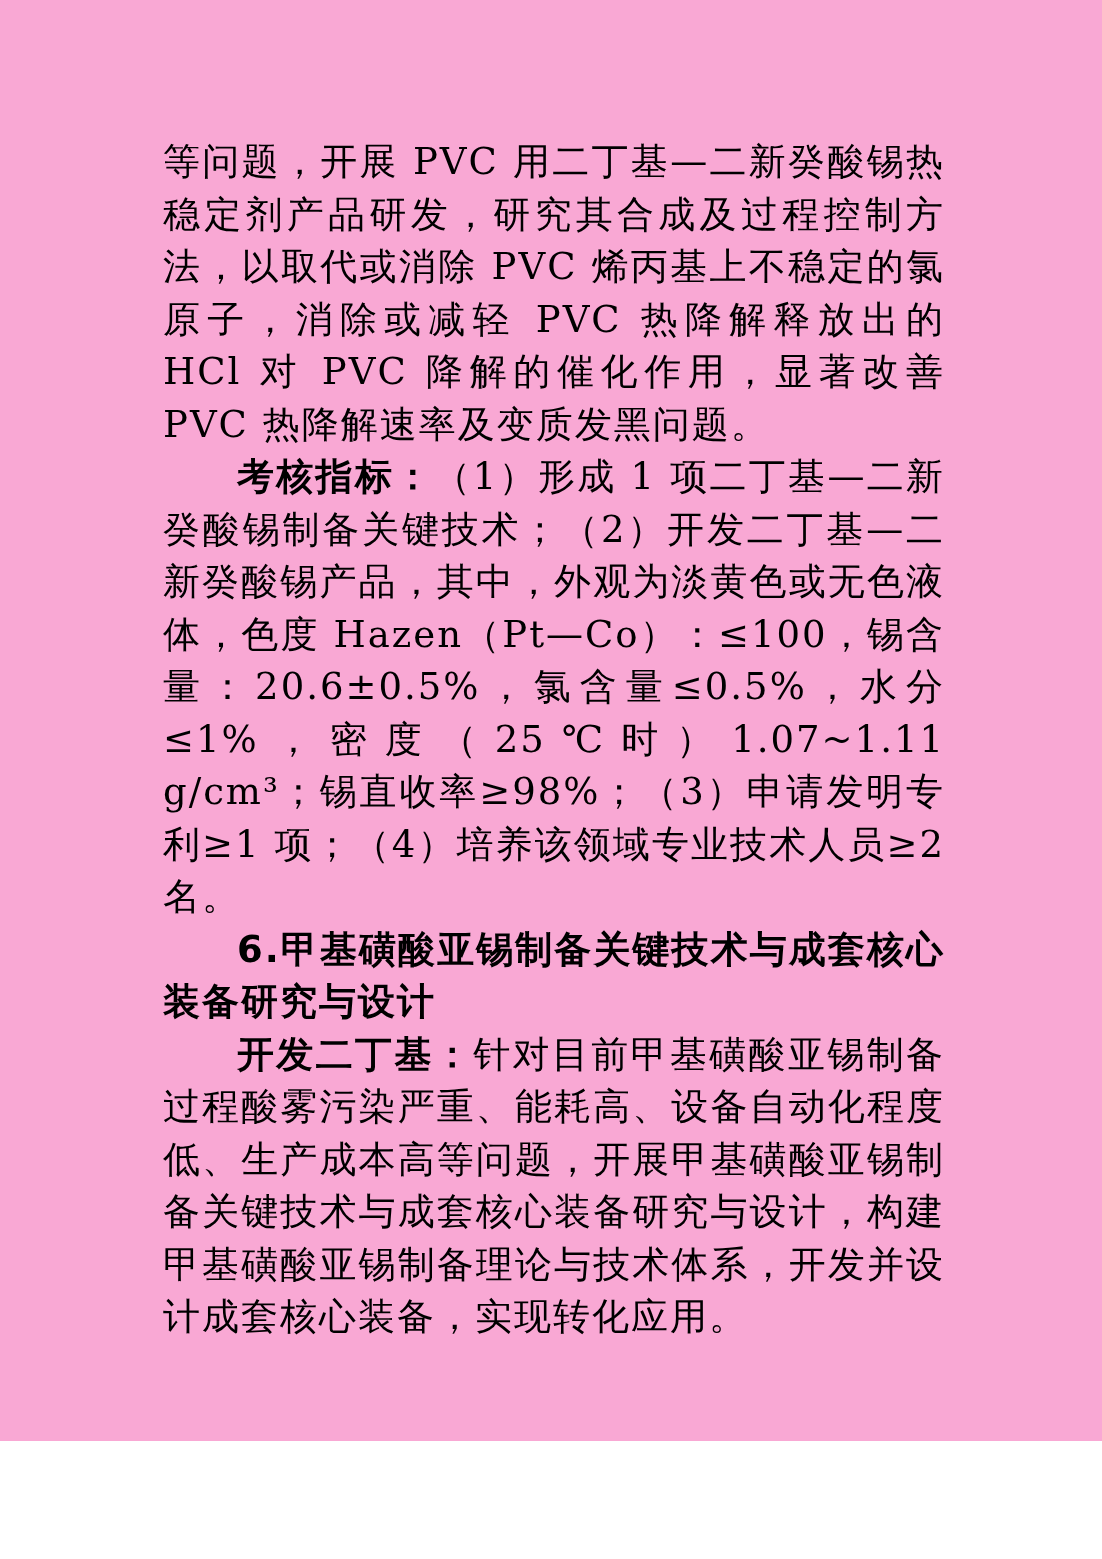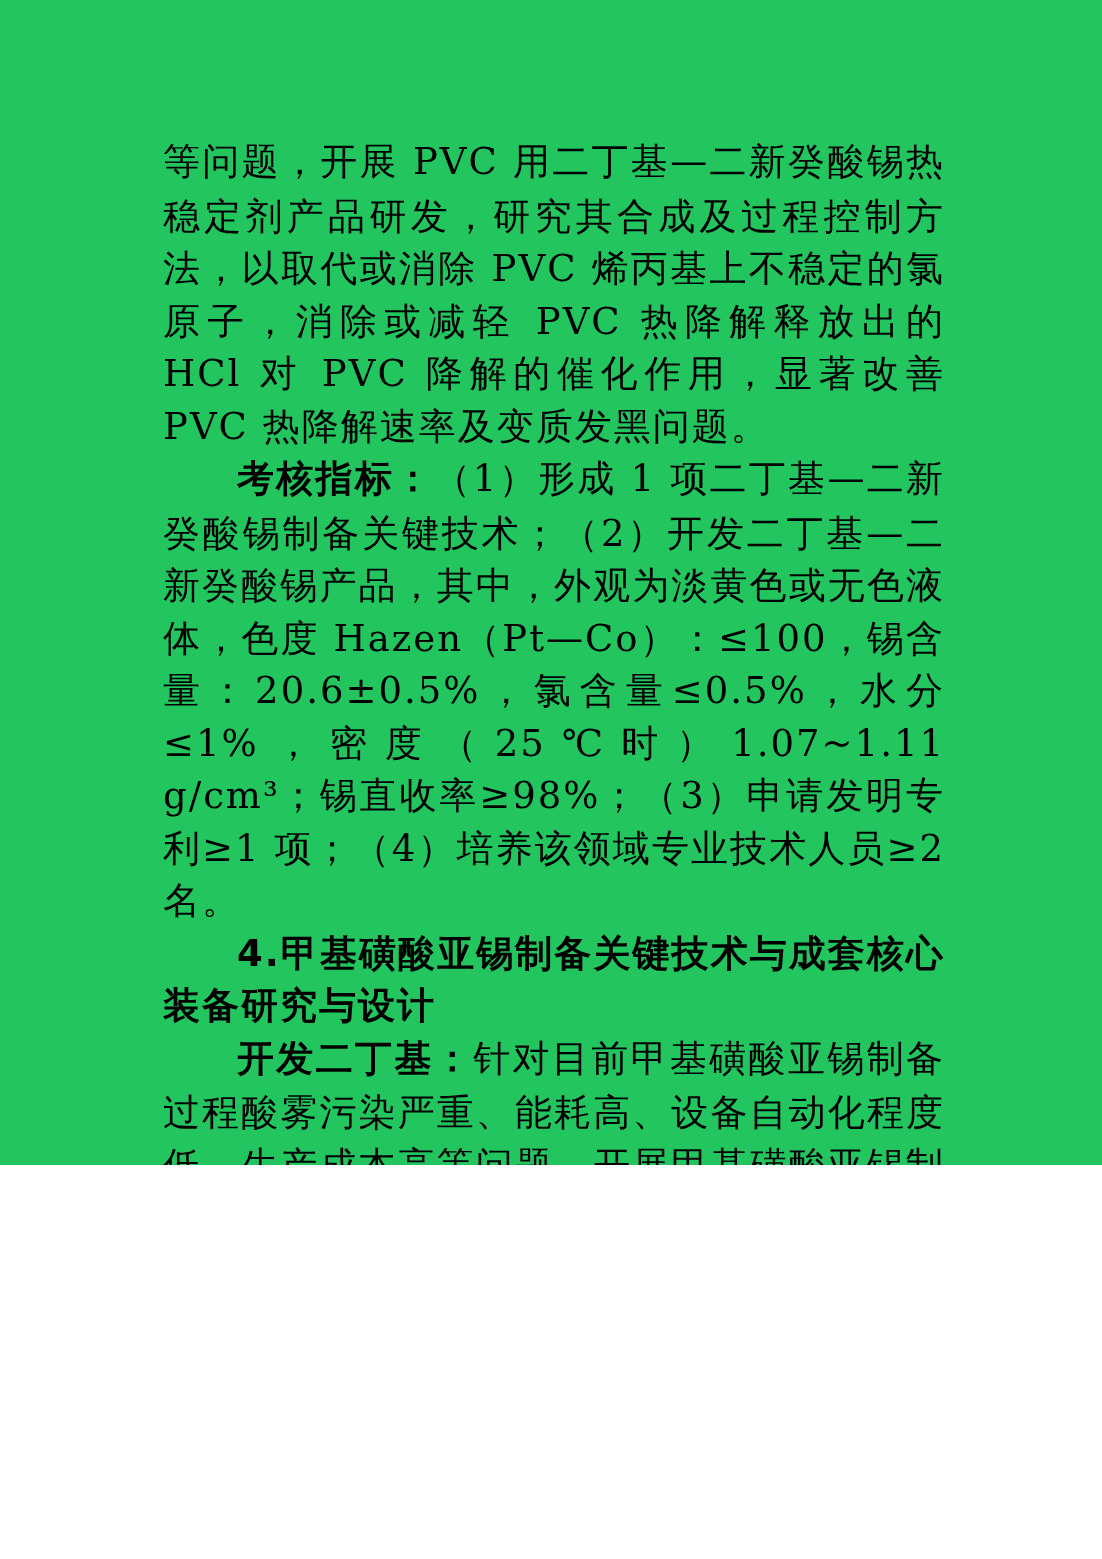--- a/index.html
+++ b/index.html
@@ -3,22 +3,22 @@
 <meta charset="utf-8">
 <style>
   html, body {
     margin: 0;
     padding: 0;
     background: #ffffff;
   }
   .page {
     position: relative;
     width: 1102px;
-    height: 1165px;
-    background: #22c55e;
+    height: 1441px;
+    background: #f9a8d4;
     color: #000000;
     font-family: "DejaVu Serif", "Liberation Serif", serif;
     overflow: hidden;
   }
   .content {
     position: absolute;
     left: 163px;
     top: 136px;
     width: 782px;
     font-size: 37px;
@@ -29,21 +29,21 @@
   p.para {
     margin: 0;
     padding: 0;
     text-indent: 2em;
   }
   p.para.no-indent {
     text-indent: 0;
   }
   .para-label {
     font-weight: 700;
-    font-family: Liberation Mono, monospace;
+    font-family: Liberation Sans, sans-serif;
   }
   p.heading {
     margin: 0;
     padding: 0;
     text-indent: 2em;
     font-weight: 700;
     font-family: "DejaVu Sans", "Liberation Sans", sans-serif;
   }
   .page-number {
     position: absolute;
@@ -61,20 +61,20 @@
 
 <div class="page">
   <div class="content">
 
     <p class="para no-indent"><span class="para-label"></span><span>等问题，开展 PVC 用二丁基—二新癸酸锡热稳定剂产品研发，研究其合成及过程控制方法，以取代或消除 PVC 烯丙基上不稳定的氯原子，消除或减轻 PVC 热降解释放出的 HCl 对 PVC 降解的催化作用，显著改善 PVC 热降解速率及变质发黑问题。</span></p>
 
     <p class="para"><span class="para-label">考核指标：</span><span>（1）形成 1 项二丁基—二新癸酸锡制备关键技术；（2）开发二丁基—二新癸酸锡产品，其中，外观为淡黄色或无色液体，色度 Hazen（Pt—Co）：≤100，锡含量：20.6±0.5%，氯含量≤0.5%，水分≤1%，密度（25℃时）1.07~1.11 g/cm³；锡直收率≥98%；（3）申请发明专利≥1 项；（4）培养该领域专业技术人员≥2 名。</span></p>
 
 
 
-    <p class="heading"><span>4.甲基磺酸亚锡制备关键技术与成套核心装备研究与设计</span></p>
+    <p class="heading"><span>6.甲基磺酸亚锡制备关键技术与成套核心装备研究与设计</span></p>
 
     <p class="para"><span class="para-label">开发二丁基：</span><span>针对目前甲基磺酸亚锡制备过程酸雾污染严重、能耗高、设备自动化程度低、生产成本高等问题，开展甲基磺酸亚锡制备关键技术与成套核心装备研究与设计，构建甲基磺酸亚锡制备理论与技术体系，开发并设计成套核心装备，实现转化应用。</span></p>
 
   </div>
 
   <div class="page-number">—7—</div>
 </div>
 
 </body></html>

